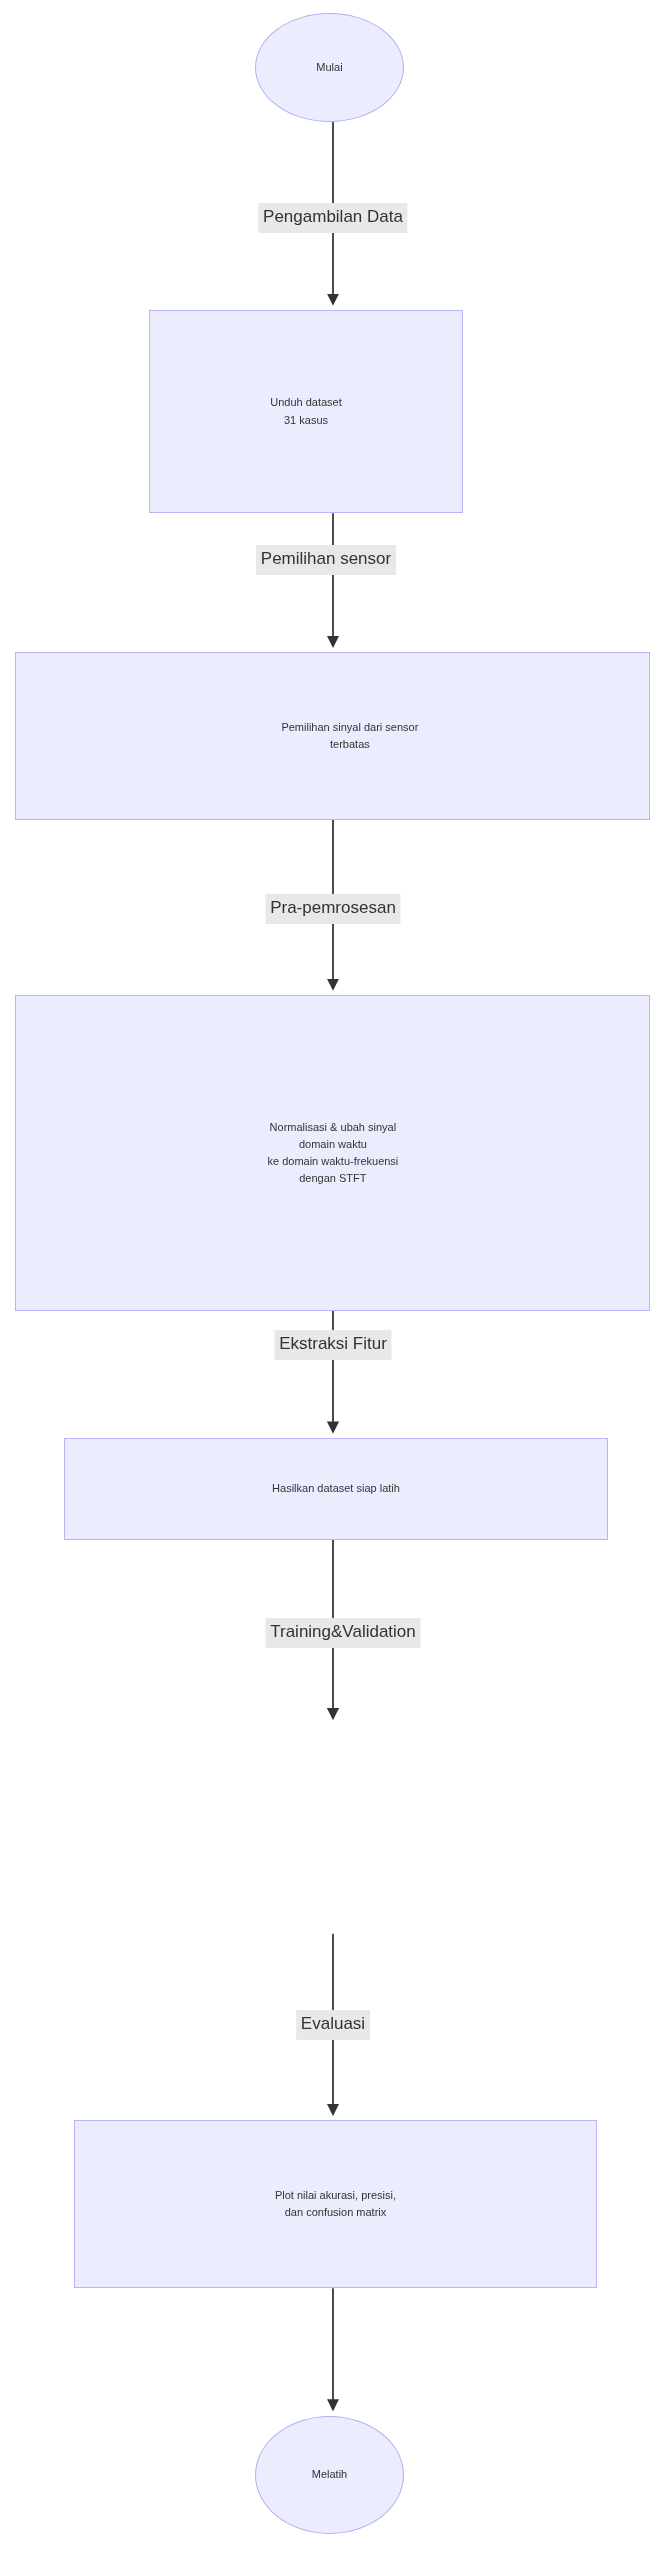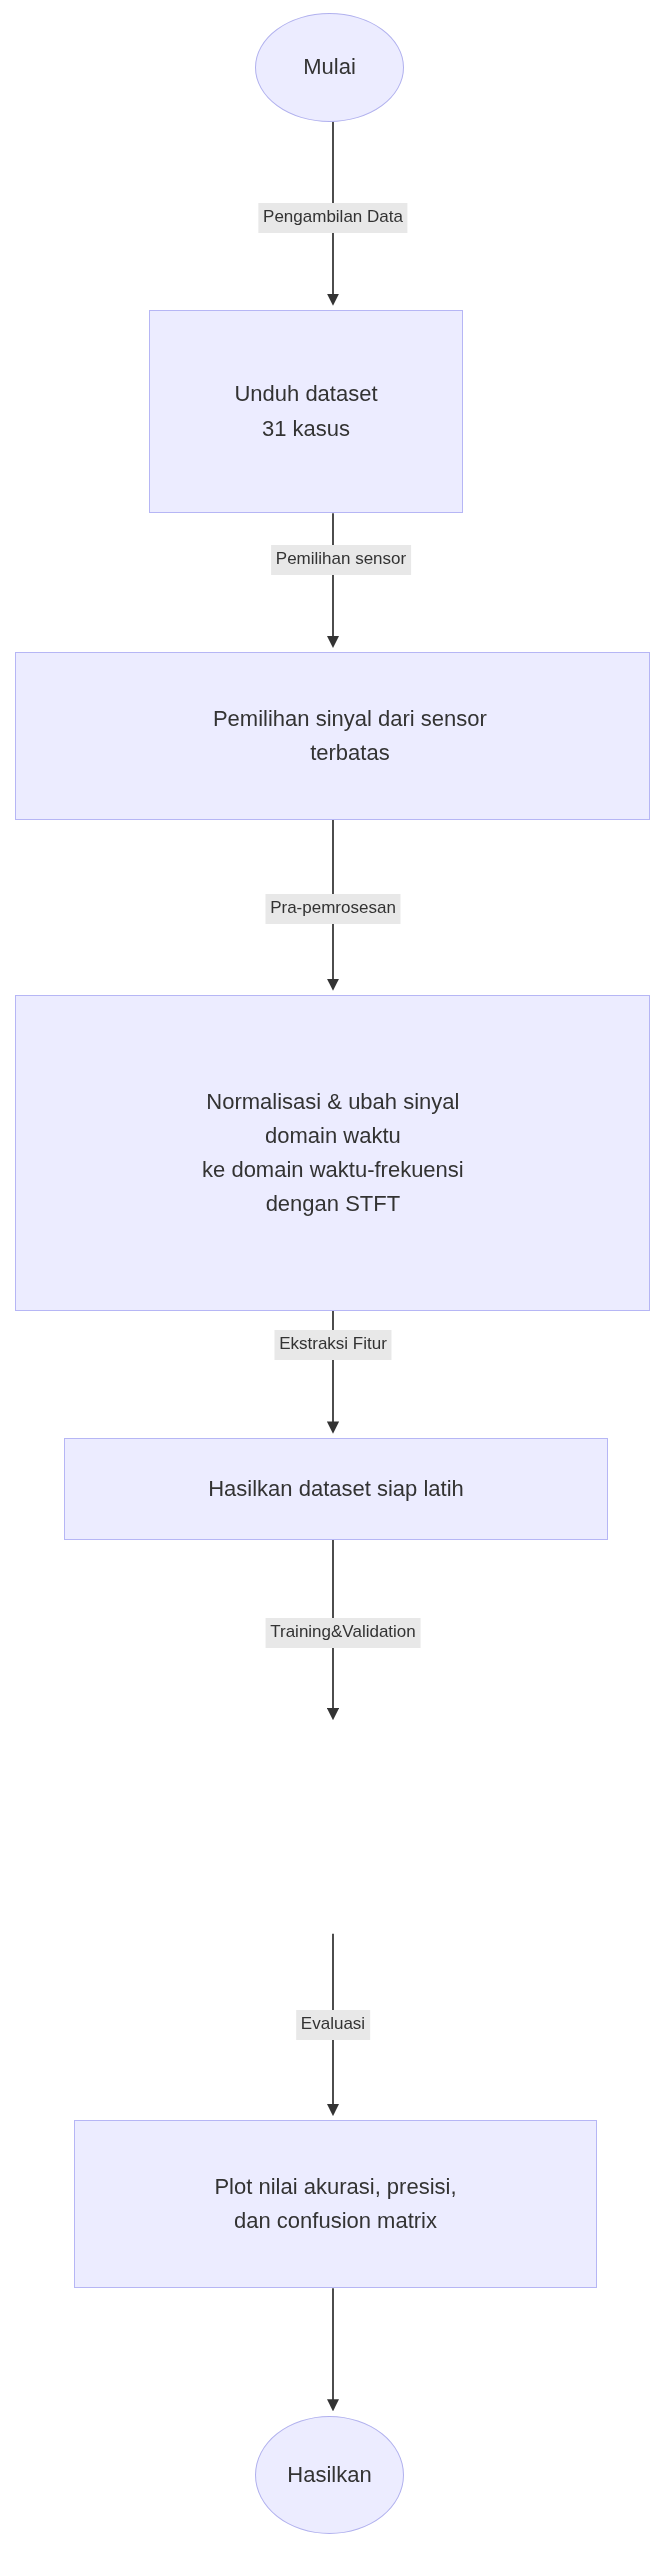--- a/index.html
+++ b/index.html
@@ -25,21 +25,21 @@
   .node {
     position: absolute;
     box-sizing: border-box;
     background: #ECECFF;
     border: 1.1px solid #b6b6f5;
     display: flex;
     align-items: center;
     justify-content: center;
     text-align: center;
     color: #333333;
-    font-size: 22px;
+    font-size: 11px;
     line-height: 1.55;
     z-index: 2;
   }
   .node.terminal {
     border-radius: 50%;
     border: 1.3px solid #b1b1ee;
   }
   .node .node-label {
     display: block;
     width: 100%;
@@ -131,26 +131,26 @@
     <span class="node-label">Hasilkan dataset siap latih</span>
   </div>
 
 
   <div class="node" style="left:74px; top:2120px; width:523px; height:168px;">
     <span class="node-label">Plot nilai akurasi, presisi,
 dan confusion matrix</span>
   </div>
 
   <div class="node terminal" style="left:255px; top:2416px; width:149px; height:118px;">
-    <span class="node-label">Hasilkan</span>
+    <span class="node-label">Melatih</span>
   </div>
 
   <div class="edge-label" style="left:333px; top:203px;">Pengambilan Data</div>
 
-  <div class="edge-label" style="left:341px; top:545px;">Pemilihan sensor</div>
+  <div class="edge-label" style="left:326px; top:545px;">Pemilihan sensor</div>
 
   <div class="edge-label" style="left:333px; top:894px;">Pra-pemrosesan</div>
 
   <div class="edge-label" style="left:333px; top:1330px;">Ekstraksi Fitur</div>
 
   <div class="edge-label" style="left:343px; top:1618px;">Training&amp;Validation</div>
 
   <div class="edge-label" style="left:333px; top:2010px;">Evaluasi</div>
 
 </div>

